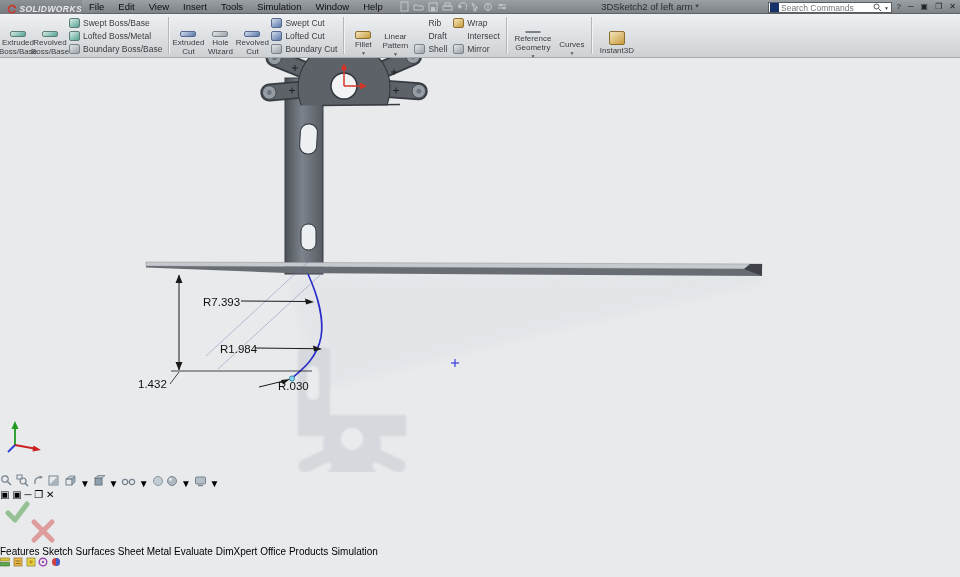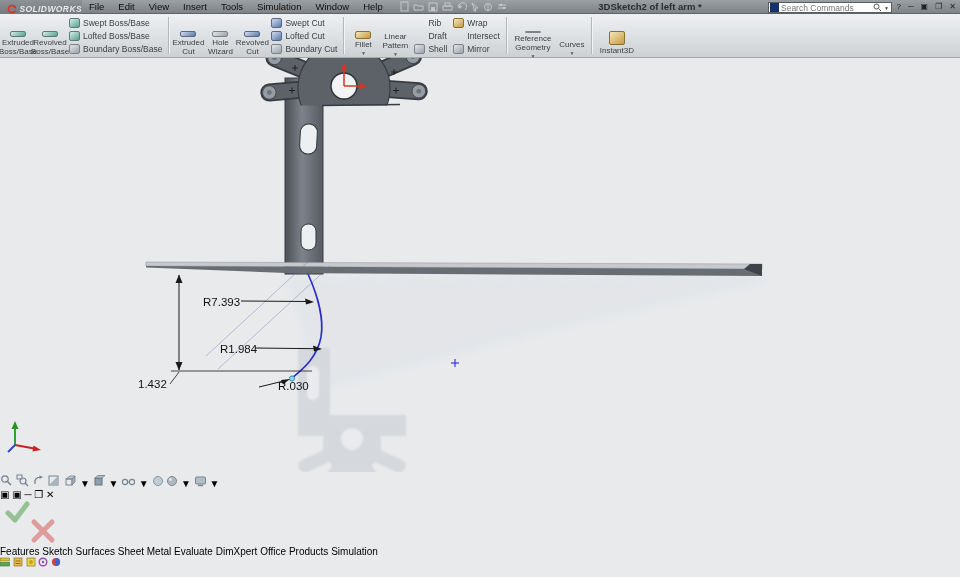--- a/index.html
+++ b/index.html
@@ -10,21 +10,21 @@
   #titlebar { position:absolute; left:0; top:0; width:960px; height:14px;
     background:linear-gradient(#9ba0a4,#7e8387); border-bottom:1px solid #5f6periodic367; display:flex; align-items:center; }
   #titlebar { border-bottom:1px solid #606468; }
   #logo { display:flex; align-items:flex-end; gap:3px; width:82px; padding-left:7px;
     background:linear-gradient(#8d9296,#75797d); height:14px; }
   #logo-text { color:#e8eaec; font-size:8.5px; font-weight:bold; font-style:italic; letter-spacing:.4px; }
   #menubar { display:flex; height:14px; align-items:flex-end; }
   .menu-item { padding:0 7px; font-size:9.5px; color:#0d0d0d; line-height:14px; }
   #std-icons { display:flex; align-items:center; gap:4px; margin-left:10px; opacity:.85; }
   #std-icons svg { display:block; }
-  #doc-title { position:absolute; left:560px; width:180px; text-align:center; font-size:9.5px; color:#2a2d30;font-weight:bold; }
+  #doc-title { position:absolute; left:560px; width:180px; text-align:center; font-size:9.5px; color:#2a2d30; }
   #search-box { position:absolute; left:768px; top:2px; width:124px; height:11px; background:#fff;
     border:1px solid #5a5e62; display:flex; align-items:center; }
   #search-logo { width:9px; height:9px; background:#15306a; margin:0 2px 0 1px; flex:none; }
   #search-input { flex:1; border:none; outline:none; font-size:8.5px; height:9px; color:#333; min-width:0; background:transparent; }
   #search-mag { flex:none; margin-right:2px; }
   #search-dd { flex:none; font-size:5px; color:#444; margin-right:2px; }
   #win-btns { position:absolute; right:4px; top:0; display:flex; gap:7px; align-items:center; height:14px; }
   .win-glyph { font-size:8px; color:#1e2124; line-height:14px; }
 
   
@@ -160,21 +160,21 @@
     <span class="ric ic-boss"></span>
     <span class="rlbl">Revolved Boss/Base</span>
   </div>
   <div class="rb-stack">
     <div class="rb-sm">
         <span class="ric-s ic-boss"></span>
         <span class="rlbl">Swept Boss/Base</span>
       </div>
     <div class="rb-sm">
         <span class="ric-s ic-boss"></span>
-        <span class="rlbl">Lofted Boss/Base</span>
+        <span class="rlbl">Lofted Boss/Metal</span>
       </div>
     <div class="rb-sm">
         <span class="ric-s ic-gray"></span>
         <span class="rlbl">Boundary Boss/Base</span>
       </div>
   </div>
   <div class="rb-sep"></div>
   <div class="rb-big">
     <span class="ric ic-cut"></span>
     <span class="rlbl">Extruded Cut</span>

